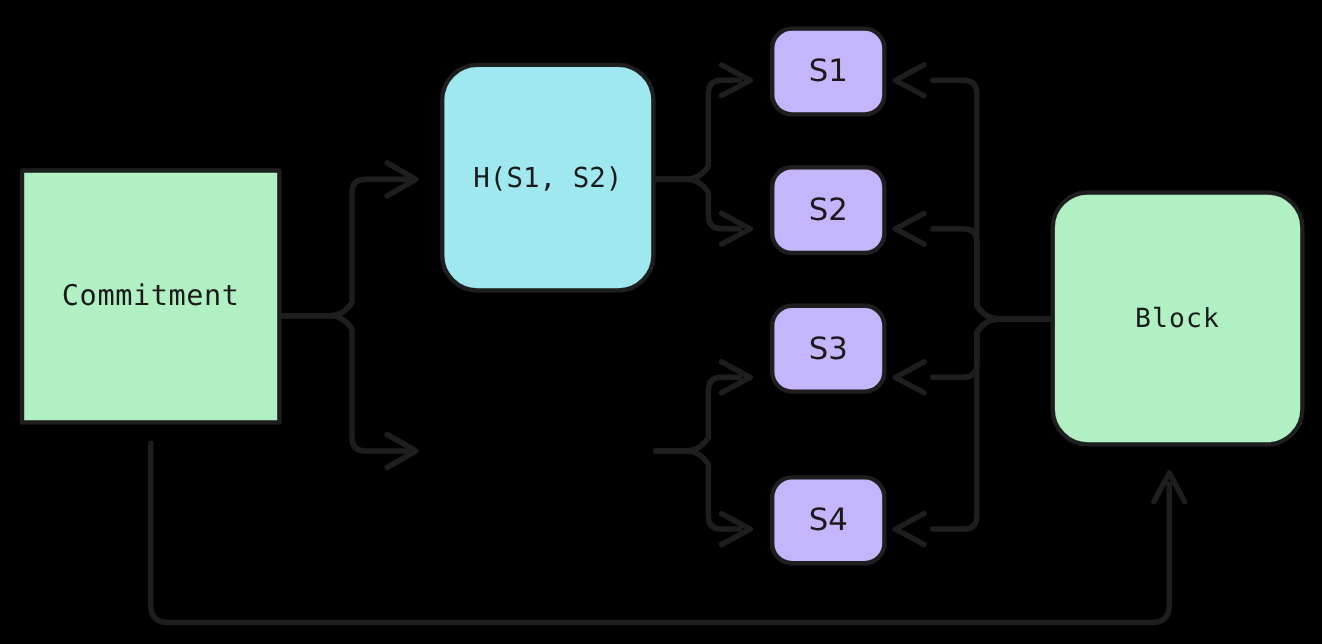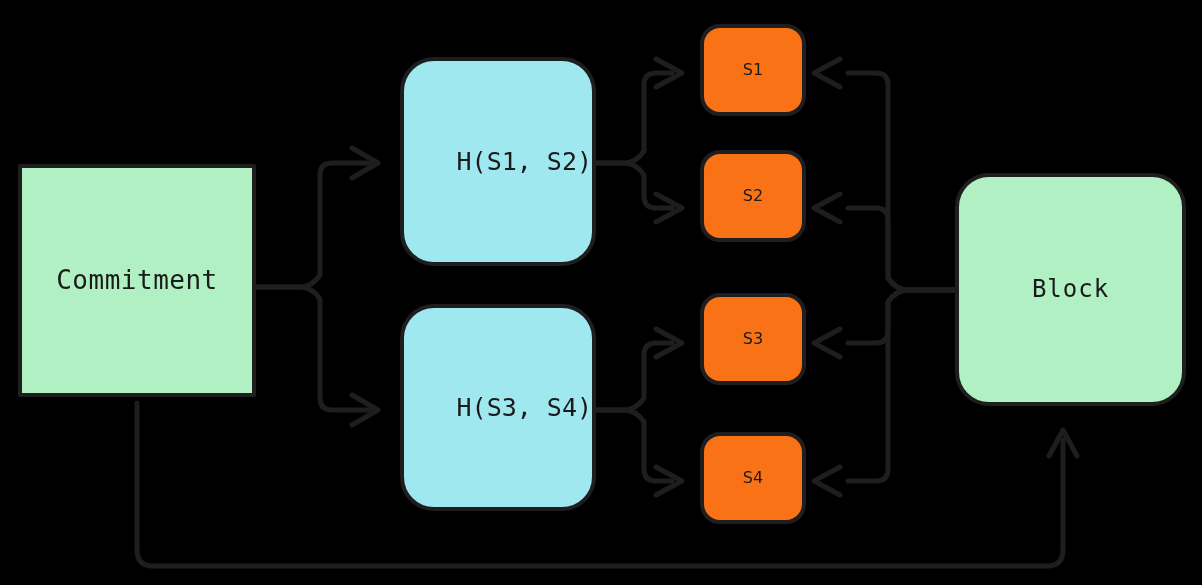--- a/index.html
+++ b/index.html
@@ -22,21 +22,21 @@
     align-items: center;
     justify-content: center;
     border: 4px solid #1e1e1e;
     color: #1a1a1a;
     text-align: center;
     line-height: 1.1;
     z-index: 3;
   }
   .node-commitment {
     left: 18px;
-    top: 164px;
+    top: 153px;
     width: 238px;
     height: 233px;
     background: #b0f0c2;
     border-radius: 2px;
     font-size: 26px;
     letter-spacing: 0.5px;
   }
   .node-block {
     left: 955px;
     top: 173px;
@@ -47,36 +47,35 @@
     font-size: 24px;
     letter-spacing: 1px;
   }
   .node-hash {
     left: 400px;
     width: 196px;
     background: #9fe8ef;
     border-radius: 34px;
     font-size: 25px;
     letter-spacing: 0px;
-    justify-content: flex-end;
   }
   .node-hash-1 { top: 57px;  height: 209px; }
   .node-hash-2 { top: 304px; height: 207px; }
   .node-leaf {
     left: 700px;
     width: 106px;
-    height: 92px;
-    background: #f97316;
+    height: 82px;
+    background: #c4b5fd;
     border-radius: 20px;
-    font-size: 16px;
+    font-size: 28px;
     font-family: "DejaVu Sans", sans-serif;
   }
   .leaf-1 { top: 24px; }
   .leaf-2 { top: 150px; }
-  .leaf-3 { top: 293px; align-items: center; }
+  .leaf-3 { top: 276px; align-items: center; }
   .leaf-4 { top: 432px; justify-content: center; }
 
   svg.edges {
     position: absolute;
     left: 0;
     top: 0;
     width: 1202px;
     height: 585px;
     z-index: 1;
   }
@@ -141,23 +140,20 @@
   </svg>
 
   <div class="node node-commitment">
     <span>Commitment</span>
   </div>
 
   <div class="node node-hash node-hash-1">
     <span>H(S1, S2)</span>
   </div>
 
-  <div class="node node-hash node-hash-2">
-    <span>H(S3, S4)</span>
-  </div>
 
   <div class="node node-leaf leaf-1">
     <span>S1</span>
   </div>
   <div class="node node-leaf leaf-2">
     <span>S2</span>
   </div>
   <div class="node node-leaf leaf-3">
     <span>S3</span>
   </div>

